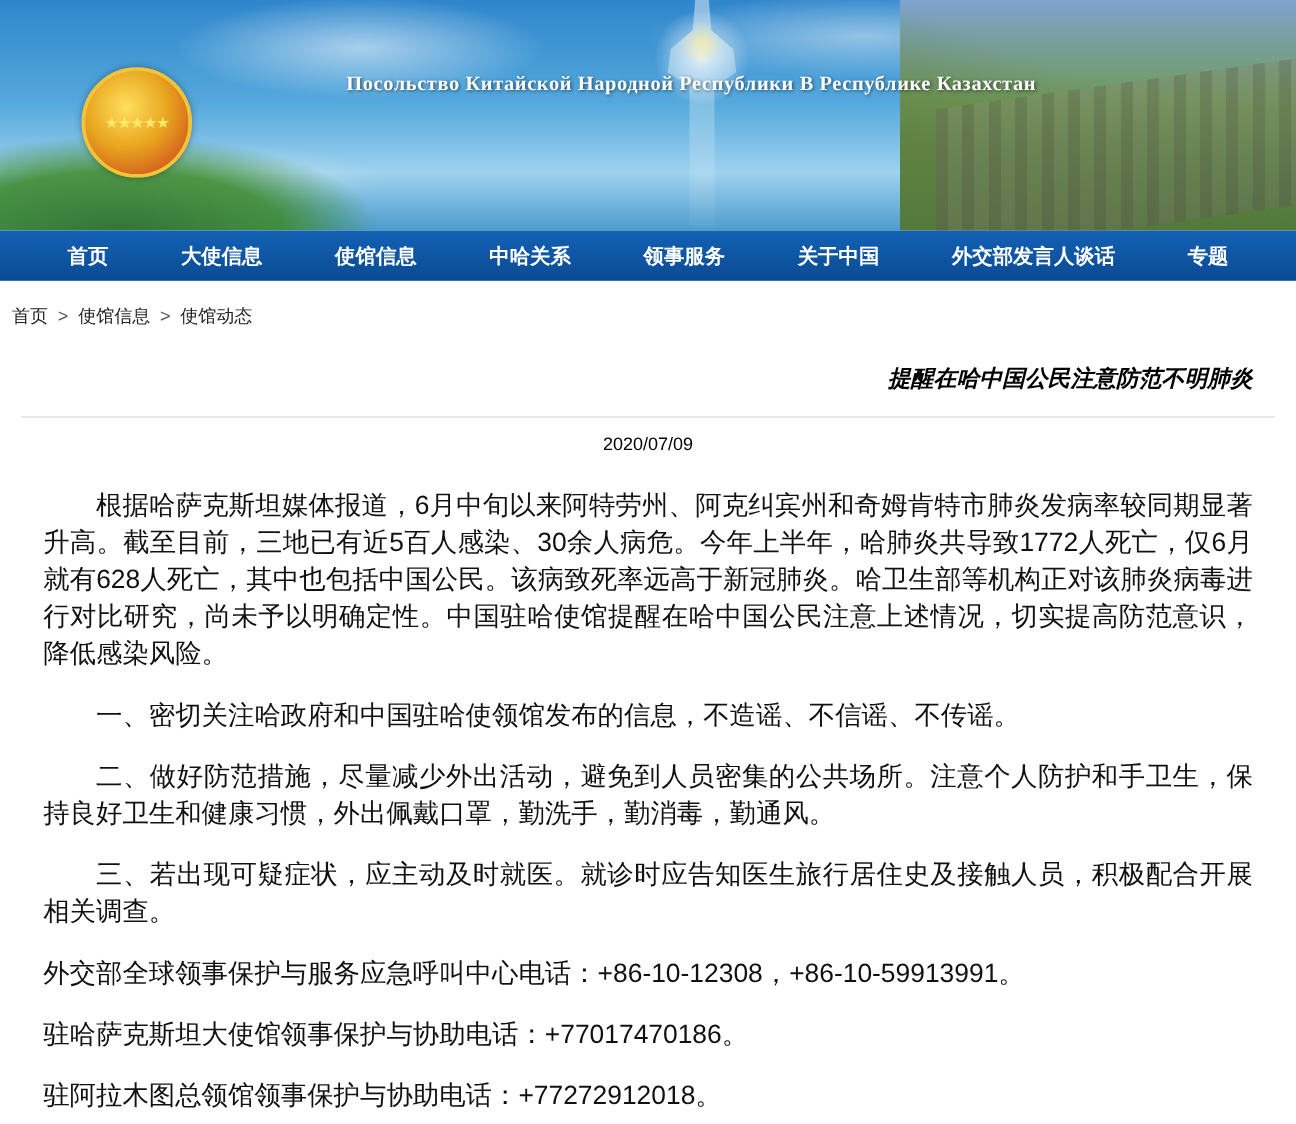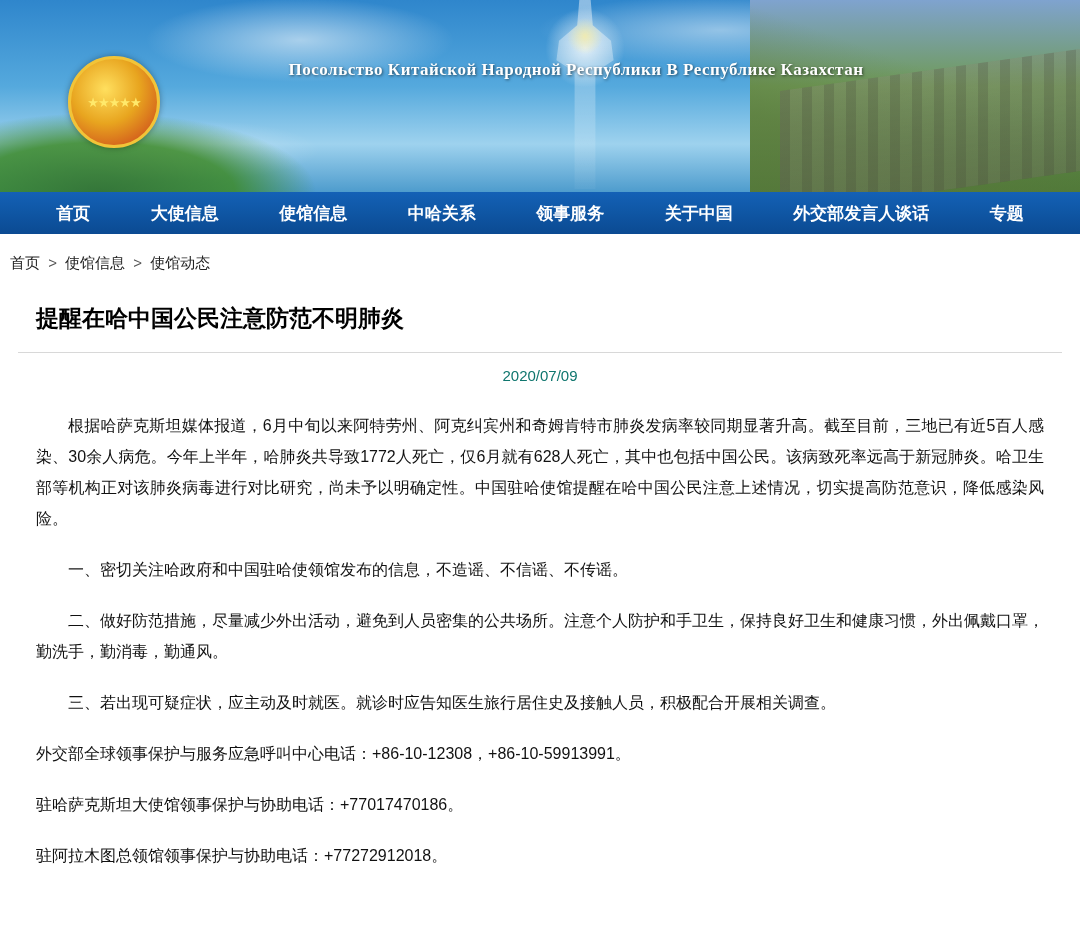--- a/index.html
+++ b/index.html
@@ -113,32 +113,33 @@
   
   .breadcrumb {
     margin: 20px 0 0 10px;
     font-size: 15px; color: #222;
   }
   .breadcrumb .sep { margin: 0 4px; color: #555; }
 
   
   .article { width: 1044px; margin: 0 auto; padding: 0 18px; box-sizing: border-box; }
   .article-title {
-    text-align: left;
-    font-size: 23px; font-weight: 700; color: #000;
+    text-align: right;
+    font-size: 19px; font-weight: 700; color: #000;
     margin: 30px 0 18px 0;
     font-family: "Liberation Sans", "DejaVu Sans", sans-serif;
+    font-style: italic;
   }
   .rule { border-top: 1px solid #d8d8d8; width: 1044px; margin: 0 auto; }
   .article-date {
-    text-align: center; font-size: 15px; color: #0f766e; margin: 14px 0 0 0;
+    text-align: center; font-size: 15px; color: #000000; margin: 14px 0 0 0;
   }
   .body-text { margin-top: 26px; }
   .para {
-    font-size: 16px; line-height: 31px; color: #111; margin: 0 0 20px 0;
+    font-size: 22px; line-height: 31px; color: #111; margin: 0 0 20px 0;
     text-align: justify;
     font-family: "Liberation Sans", "DejaVu Sans", sans-serif;
   }
   .para.indent { text-indent: 2em; }
 </style>
 </head>
 <body>
 
 <div class="banner">
   <div class="sky"></div>

